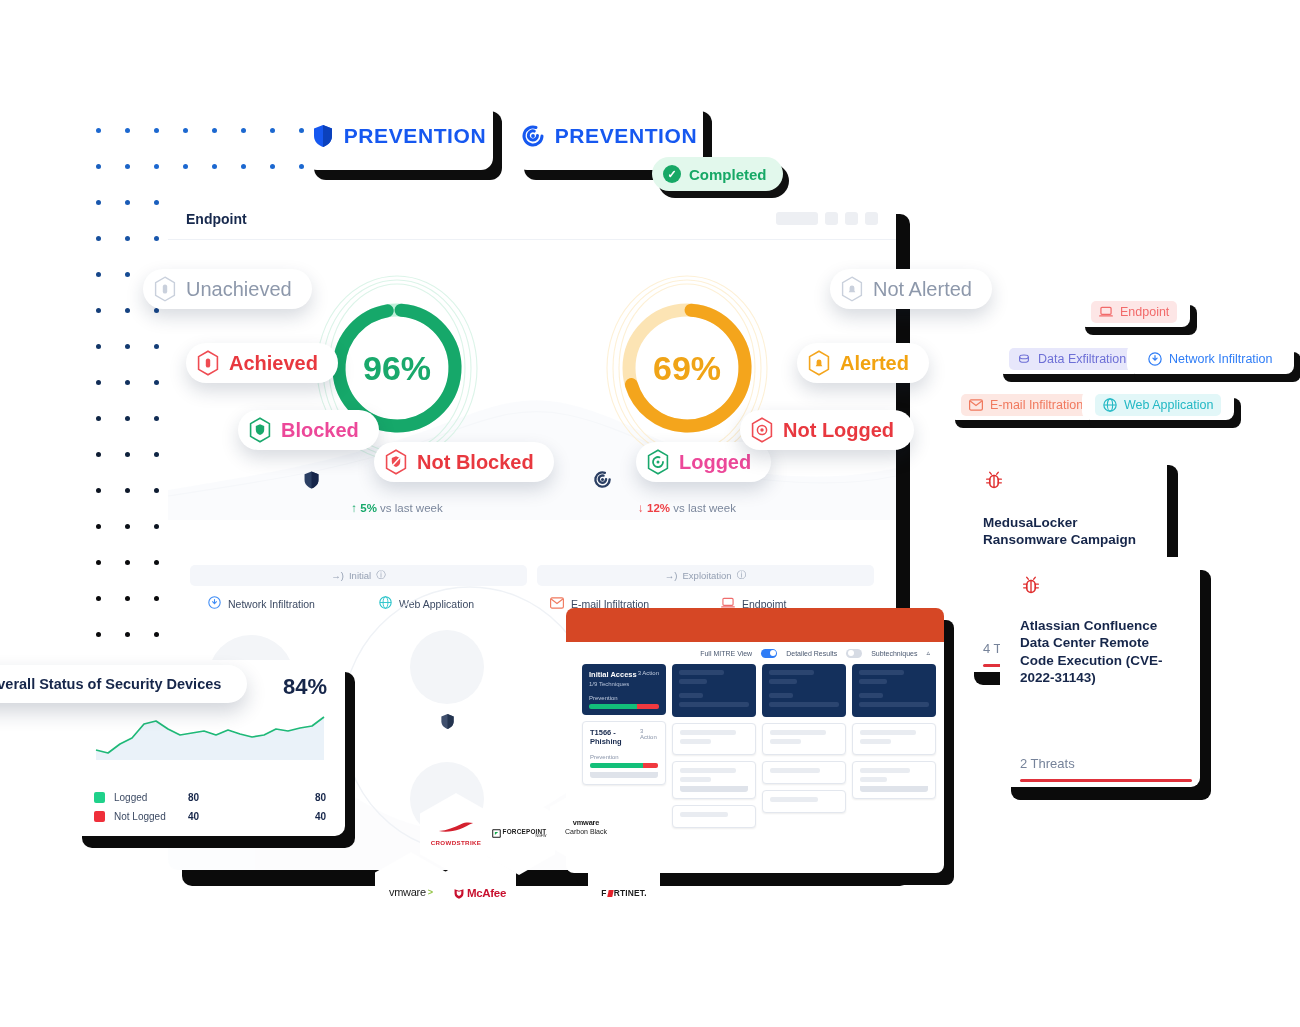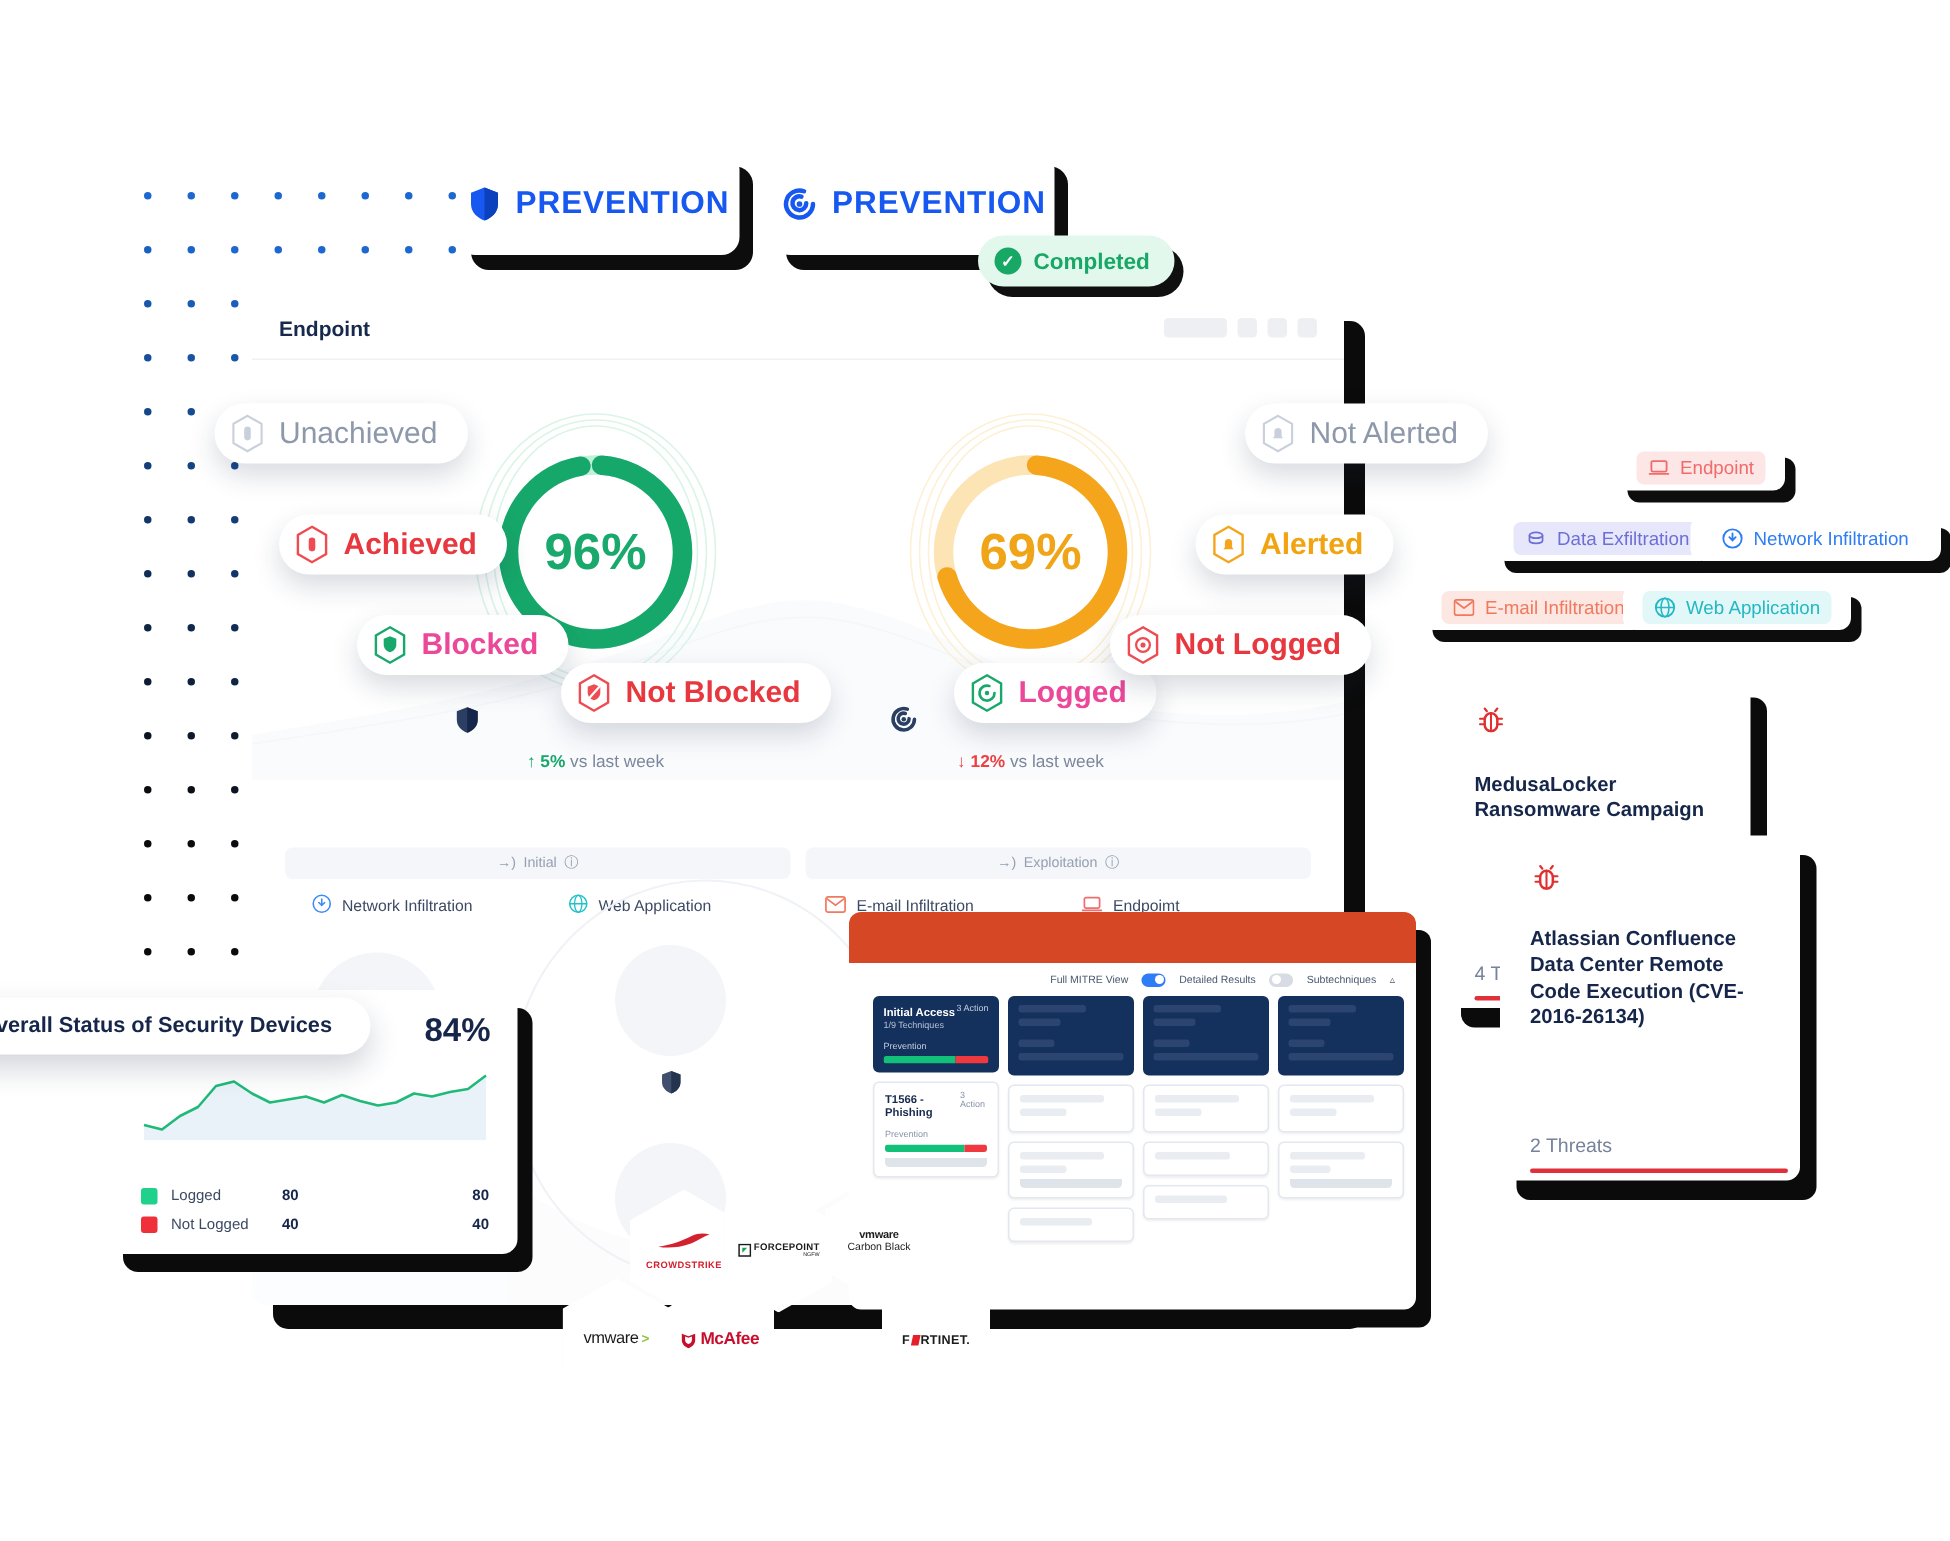--- a/index.html
+++ b/index.html
@@ -788,21 +788,21 @@
   </div>
 
   <div class="threat t-front">
     <span class="bug">
       <svg width="22" height="22" viewBox="0 0 24 24">
           <path d="M9 4.5 7.4 2.6M15 4.5l1.6-1.9" stroke="#e03030" stroke-width="1.6" stroke-linecap="round" fill="none"></path>
           <rect x="7.4" y="6" width="9.2" height="13" rx="4.6" fill="none" stroke="#e03030" stroke-width="1.8"></rect>
           <path d="M12 6v13M7.4 10H4M7.4 14H4M16.6 10H20M16.6 14H20" stroke="#e03030" stroke-width="1.5" stroke-linecap="round"></path>
         </svg>
     </span>
-    <div class="tt">Atlassian Confluence Data Center Remote Code Execution (CVE-2016-26134)</div>
+    <div class="tt">Atlassian Confluence Data Center Remote Code Execution (CVE-2022-31143)</div>
     <div class="cnt">2 Threats</div>
     <div class="strip"></div>
   </div>
 
   <div class="hexwrap" style="left:0;top:0;width:1300px;height:1027px;">
 
     <div class="hex6" style="left:420px; top:793px;">
       <div class="lg">
         <svg width="36" height="13" viewBox="0 0 40 14">
           <path d="M1 11 C10 10 18 7 26 3 C30 1 35 1 39 2 C33 4 30 7 24 9 C17 11.5 8 12.4 1 11Z" fill="#d4212f"></path>

